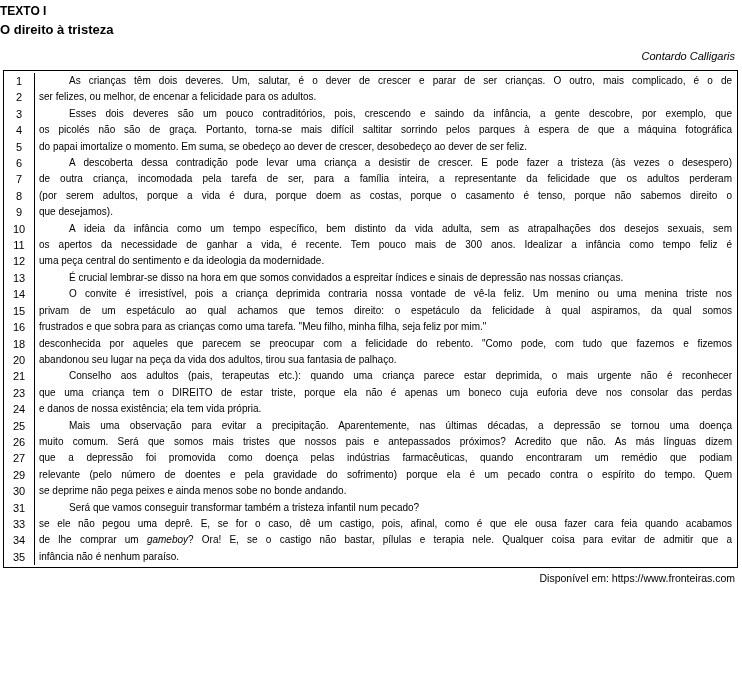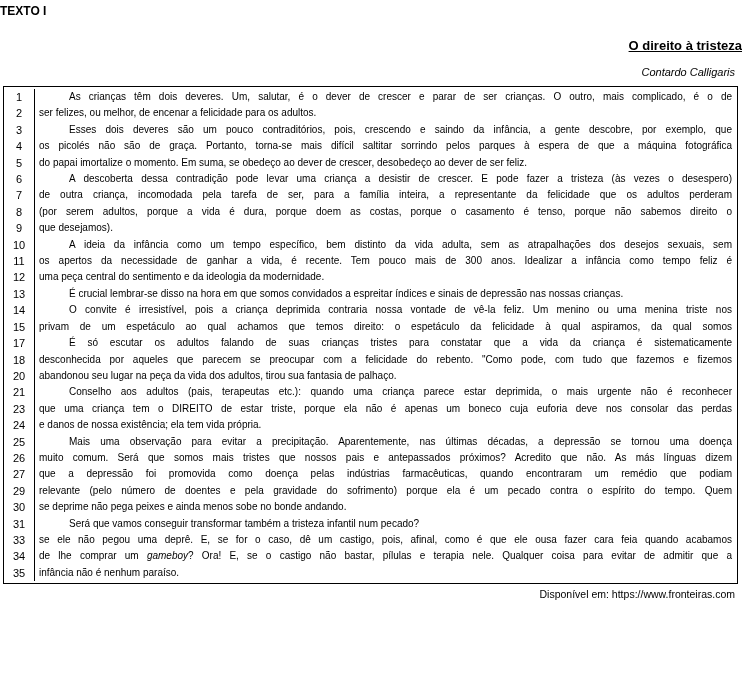--- a/index.html
+++ b/index.html
@@ -19,26 +19,25 @@
     box-sizing: border-box;
   }
   .heading-label {
     text-align: left;
     font-weight: bold;
     font-size: 12px;
     line-height: 14px;
     padding-top: 4px;
   }
   .heading-title {
-    text-align: right;
+    text-align: left;
     font-weight: bold;
     font-size: 13px;
     line-height: 15px;
-    margin-top: 20px;
-    text-decoration: underline;
+    margin-top: 4px;
   }
   .byline {
     text-align: right;
     font-style: italic;
     font-size: 11px;
     line-height: 13px;
     margin: 13px 7px 0 0;
   }
   .doc-table {
     margin: 7px 4px 0 3px;
@@ -162,25 +161,25 @@
   <div class="line-row">
     <div class="line-num">14</div>
     <div class="line-text ind just">O convite é irresistível, pois a criança deprimida contraria nossa vontade de vê-la feliz. Um menino ou uma menina triste nos</div>
   </div>
 
   <div class="line-row">
     <div class="line-num">15</div>
     <div class="line-text just">privam de um espetáculo ao qual achamos que temos direito: o espetáculo da felicidade à qual aspiramos, da qual somos</div>
   </div>
 
-
-  <div class="line-row">
-    <div class="line-num">17</div>
-    <div class="line-text ind just">É só escutar os adultos falando de suas crianças tristes para constatar que a vida da criança é sistematicamente</div>
-  </div>
+  <div class="line-row">
+    <div class="line-num">16</div>
+    <div class="line-text">frustrados e que sobra para as crianças como uma tarefa. "Meu filho, minha filha, seja feliz por mim."</div>
+  </div>
+
 
   <div class="line-row">
     <div class="line-num">18</div>
     <div class="line-text just">desconhecida por aqueles que parecem se preocupar com a felicidade do rebento. "Como pode, com tudo que fazemos e fizemos</div>
   </div>
 
 
   <div class="line-row">
     <div class="line-num">20</div>
     <div class="line-text">abandonou seu lugar na peça da vida dos adultos, tirou sua fantasia de palhaço.</div>

